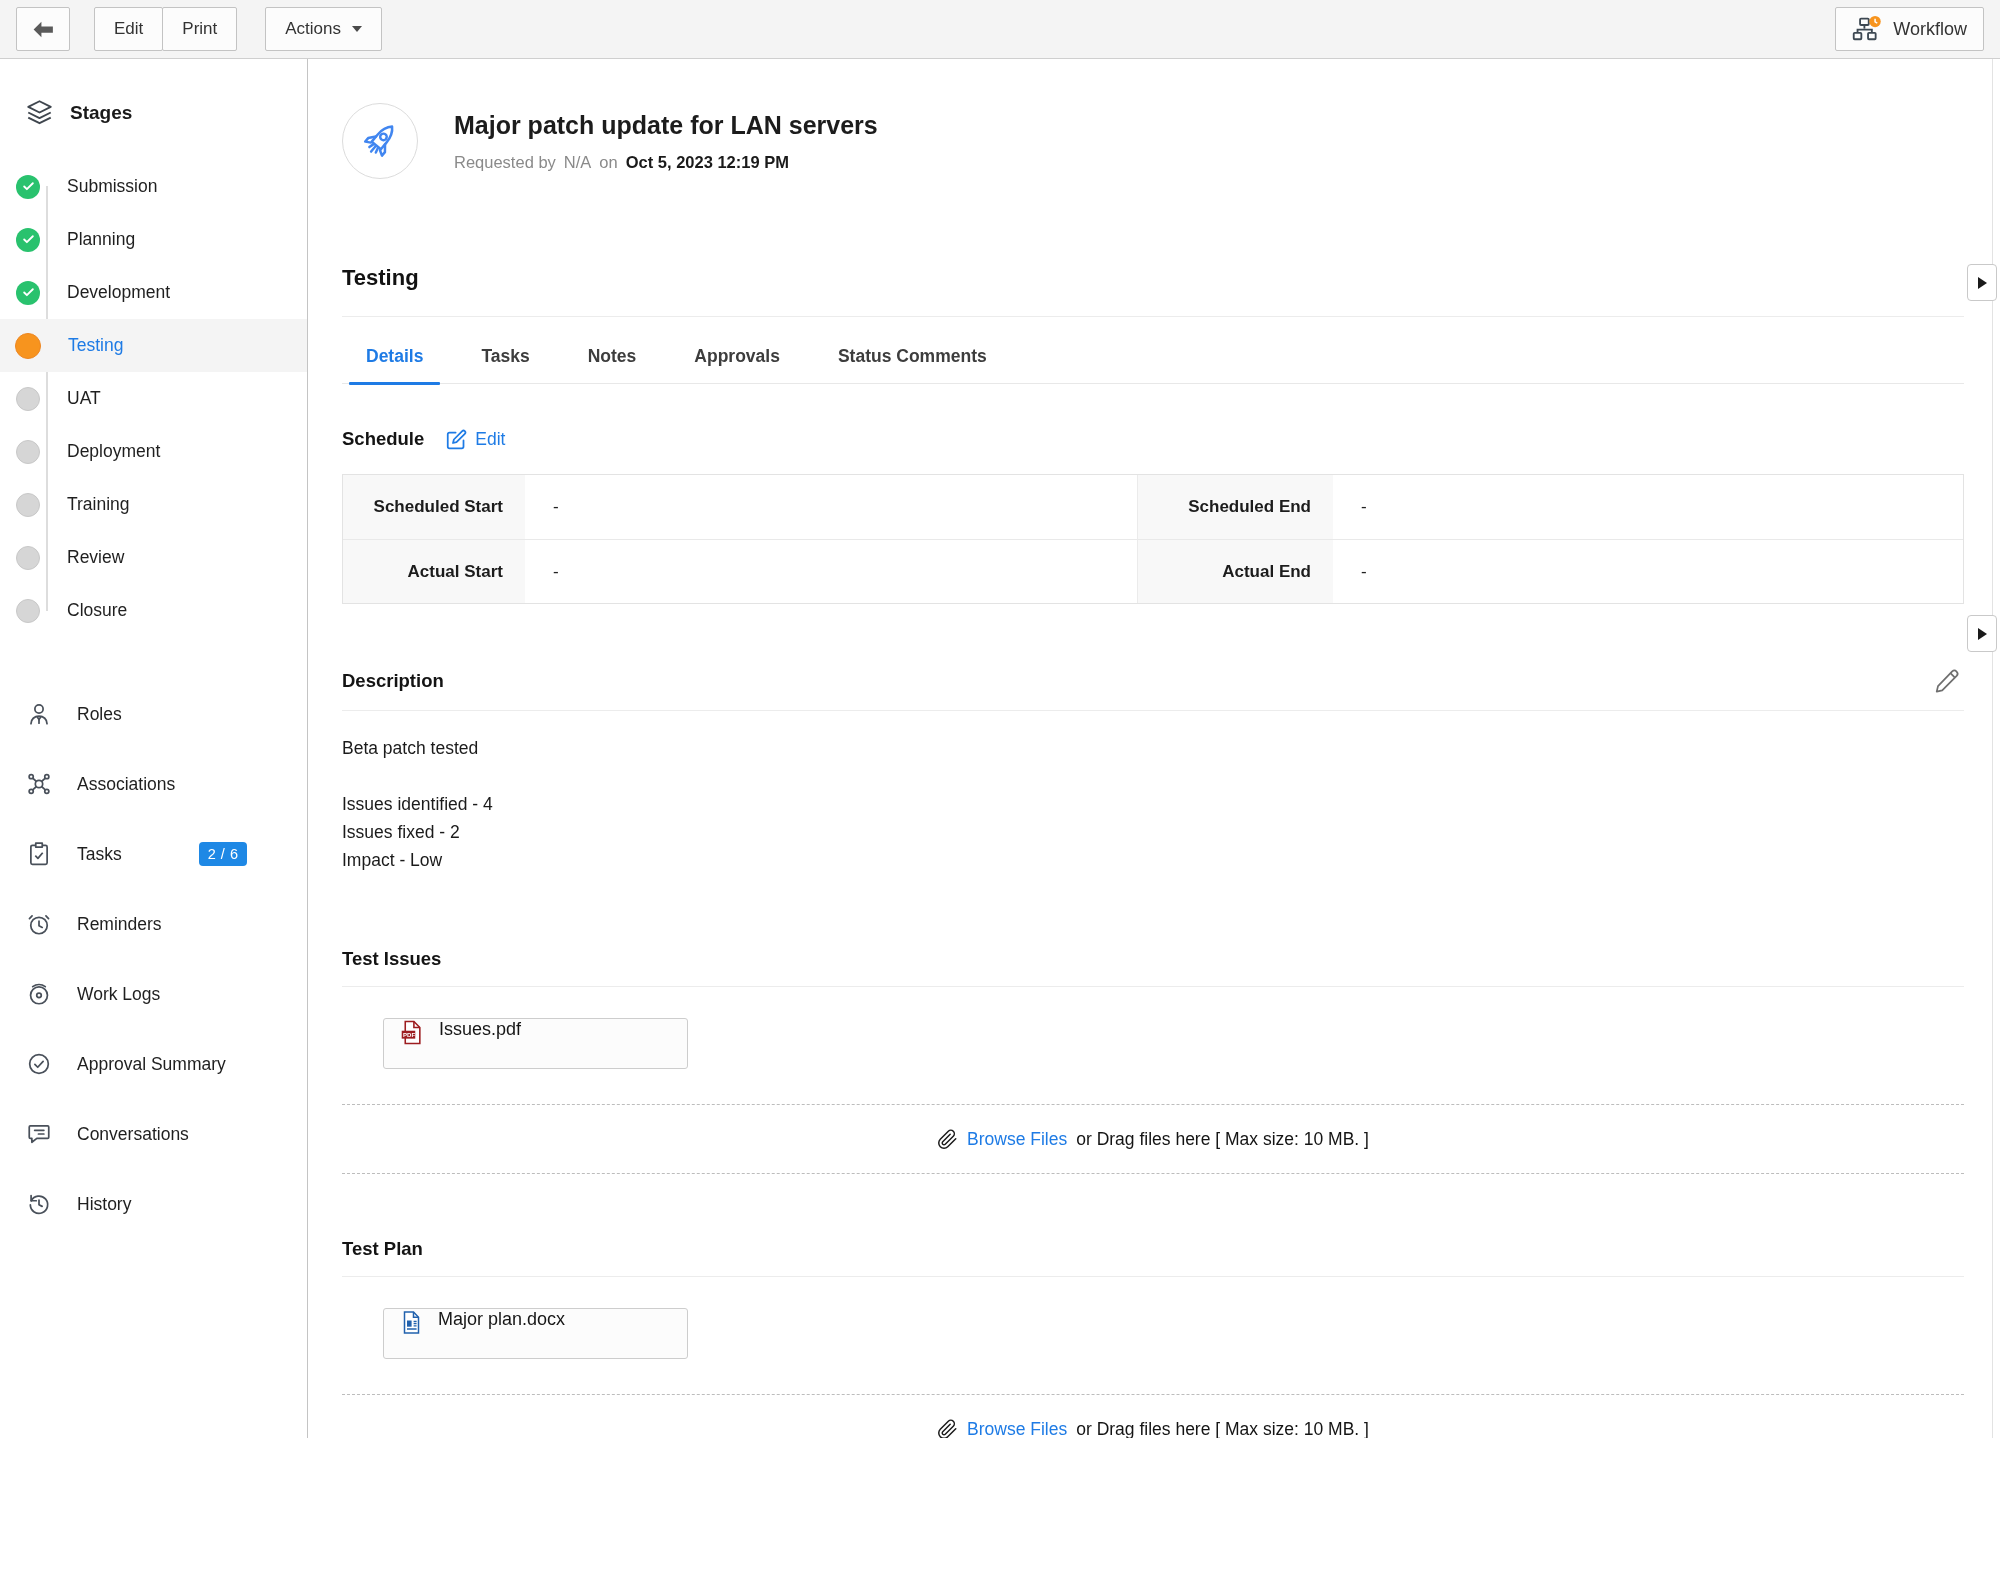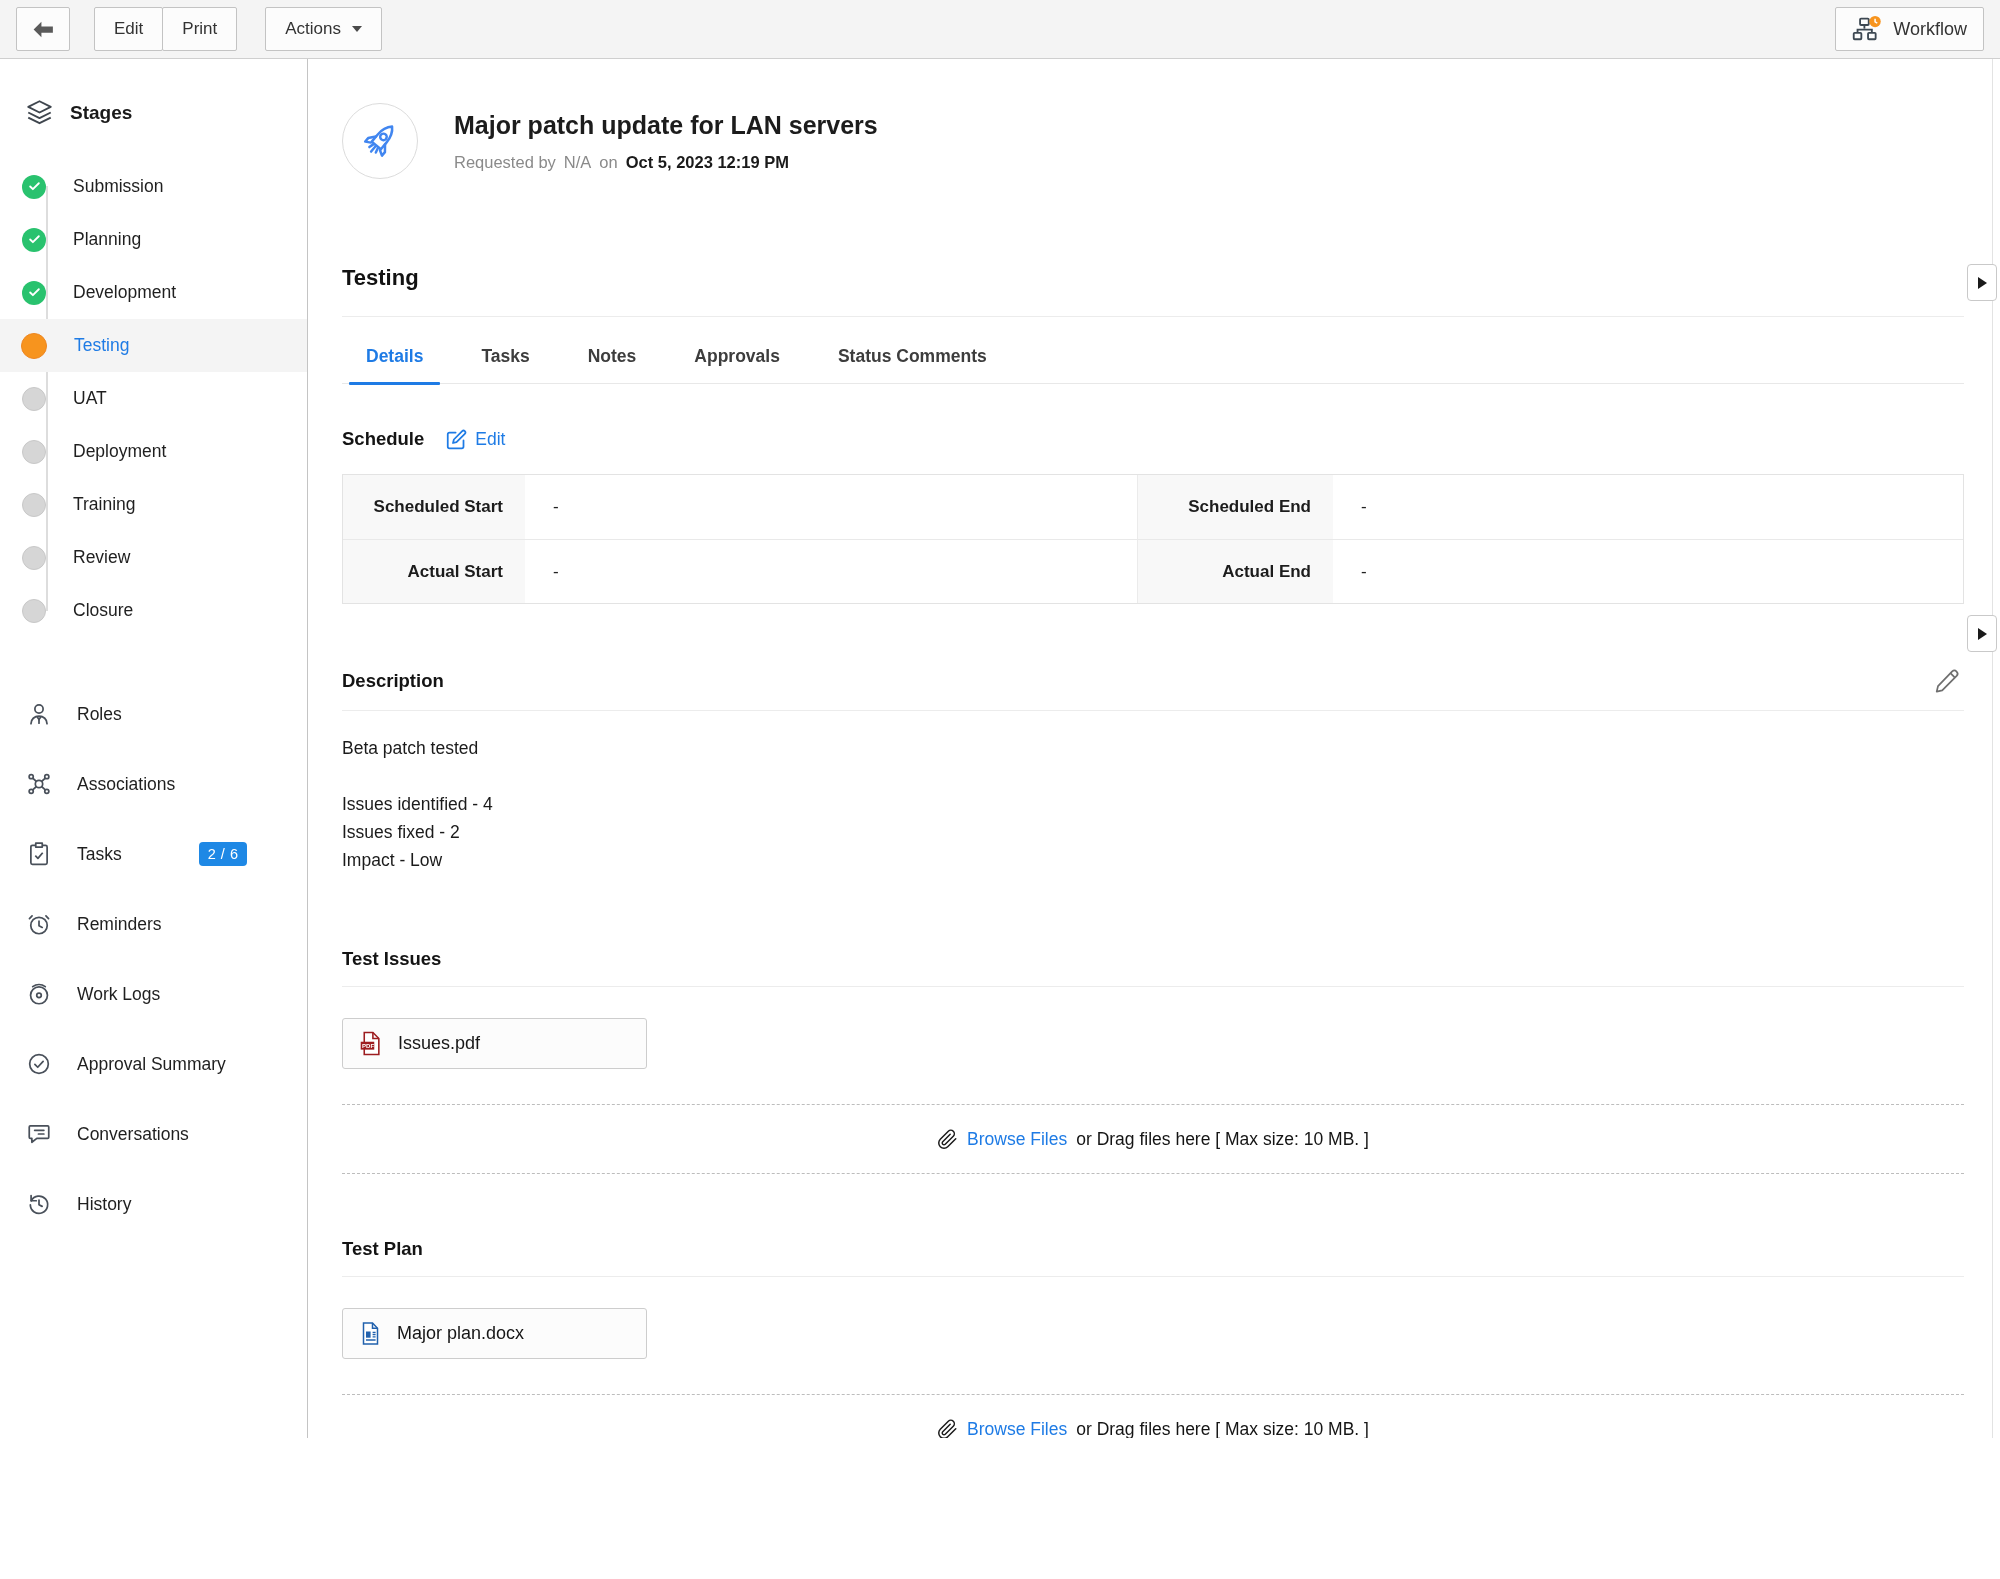--- a/index.html
+++ b/index.html
@@ -19,21 +19,21 @@
   .workflow-btn { margin-left:auto; margin-right:16px; gap:11px; font-size:18px; padding:0 16px; }
 
   
   .body-row { display:flex; height:1520px; }
 
   
   .sidebar { width:308px; flex-shrink:0; border-right:1px solid #c4c4c4; padding-top:40px; background:#fff; }
   .stages-header { display:flex; align-items:center; gap:17px; padding-left:26px; font-size:19px; font-weight:bold; color:#1a1a1a; margin-bottom:34px; }
   .stage-list { position:relative; }
   .stage-connector { position:absolute; left:46px; top:26px; bottom:26px; width:2px; background:#ddd; }
-  .stage-row { height:53px; display:flex; align-items:center; padding-left:22px; gap:27px; position:relative; cursor:pointer;
+  .stage-row { height:53px; display:flex; align-items:center; padding-left:16px; gap:27px; position:relative; cursor:pointer;
                font-size:17.5px; font-weight:500; color:#1f1f1f; }
   .stage-row.active { background:#f4f4f4; color:#1e7be5; }
   .stage-dot { width:24px; height:24px; border-radius:50%; flex-shrink:0; position:relative; z-index:1;
                display:flex; align-items:center; justify-content:center; }
   .stage-dot.completed { background:#29c26e; }
   .stage-dot.active-dot { width:26px; height:26px; background:#f7941e; border:1px solid #ee8620; margin-left:-1px; }
   .stage-dot.pending { background:#d6d6d6; border:1px solid #c8c8c8; }
 
   .side-items { margin-top:42px; }
   .side-item { height:70px; display:flex; align-items:center; padding-left:25px; gap:25px; cursor:pointer;
@@ -79,21 +79,21 @@
   .section.ti { margin-top:74px; }
   .section.tp { margin-top:64px; }
   .section-head-row { display:flex; justify-content:space-between; align-items:center; }
   .icon-btn { cursor:pointer; display:inline-flex; margin-right:4px; }
   .divider { height:1px; background:#ececec; margin-top:16px; }
 
   .desc-body { padding-top:23px; font-size:17.5px; color:#1b1b1b; line-height:28px; }
   .desc-p { margin-bottom:28px; }
 
   .chip { margin-top:31px; width:305px; height:51px; border:1px solid #cdcdcd; border-radius:3px; background:#fcfcfc;
-          display:flex; align-items:center; gap:15px; padding:0 15px; font-size:18px; color:#161616; cursor:pointer; }
+          display:flex; align-items:flex-start; gap:15px; padding:0 15px; font-size:18px; color:#161616; cursor:pointer;margin-left:41px; }
 
   .upload-row { margin-top:35px; border-top:1px dashed #bdbdbd; border-bottom:1px dashed #bdbdbd; height:70px;
                 display:flex; align-items:center; justify-content:center; gap:9px; font-size:17.5px; color:#141414; font-weight:500; }
   .upload-row .browse { color:#1e7be5; cursor:pointer; }
   svg { display:block; }
 </style>
 </head>
 <body>
 
 <div class="app">

